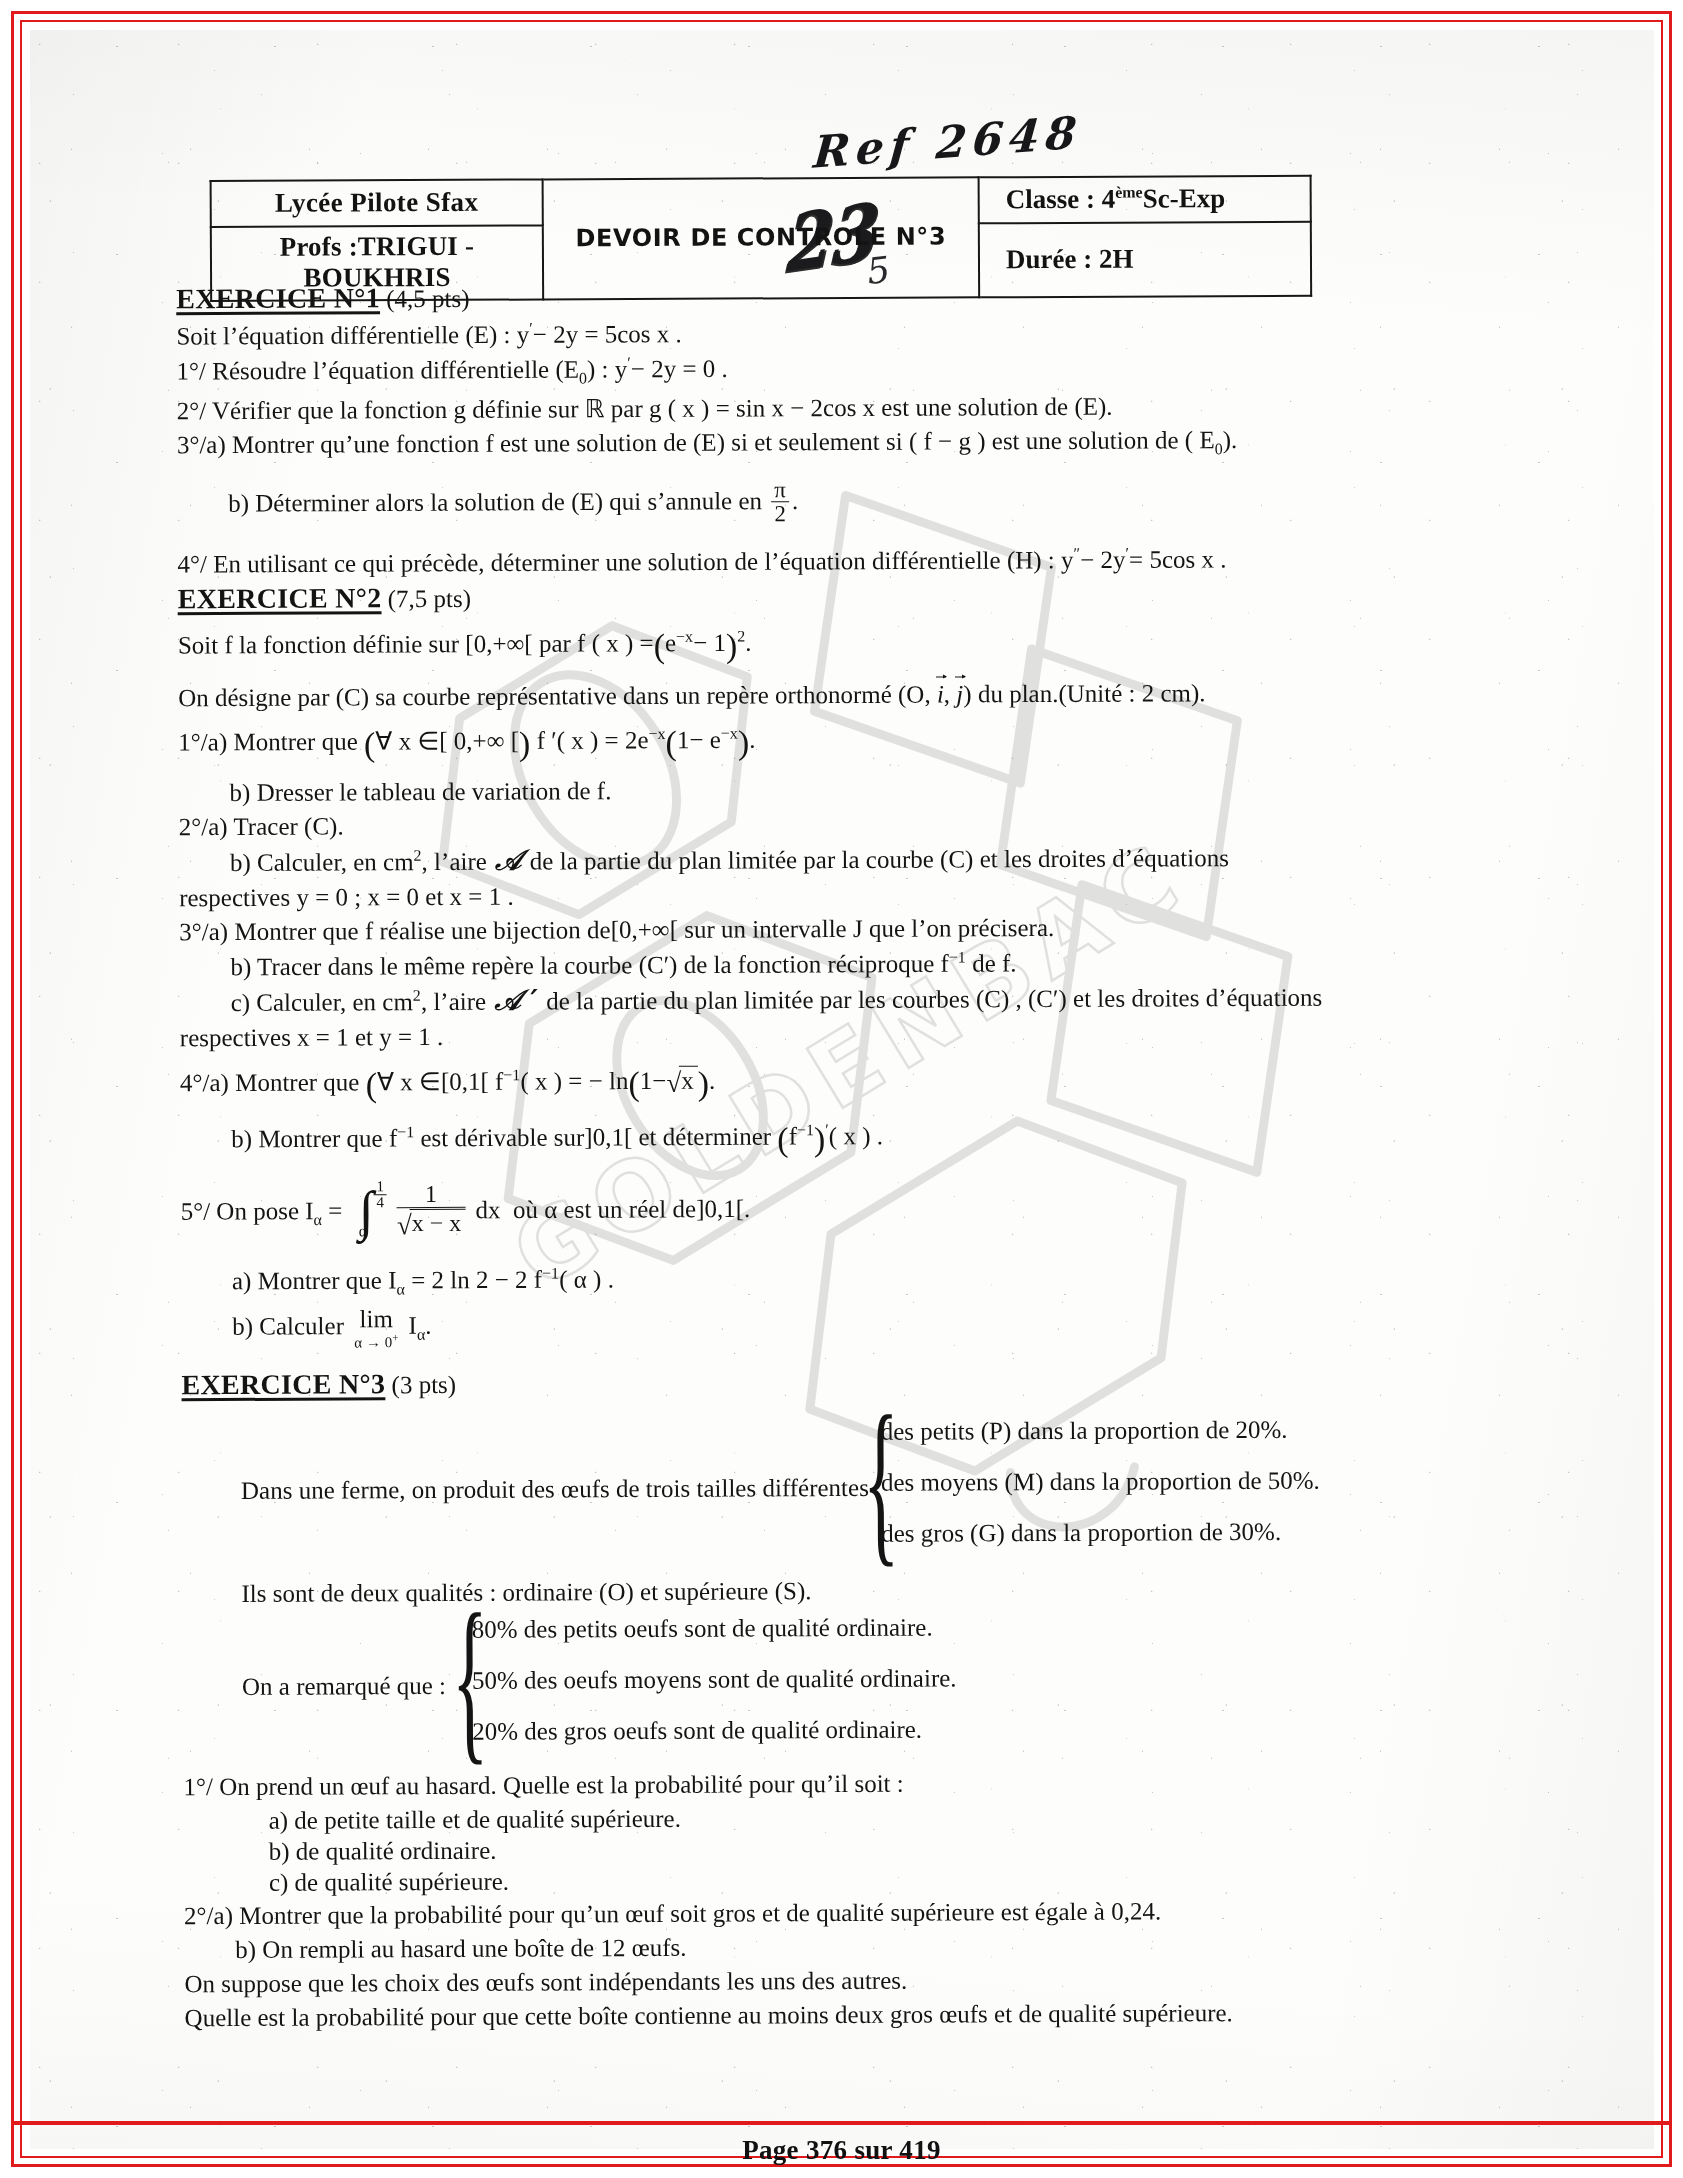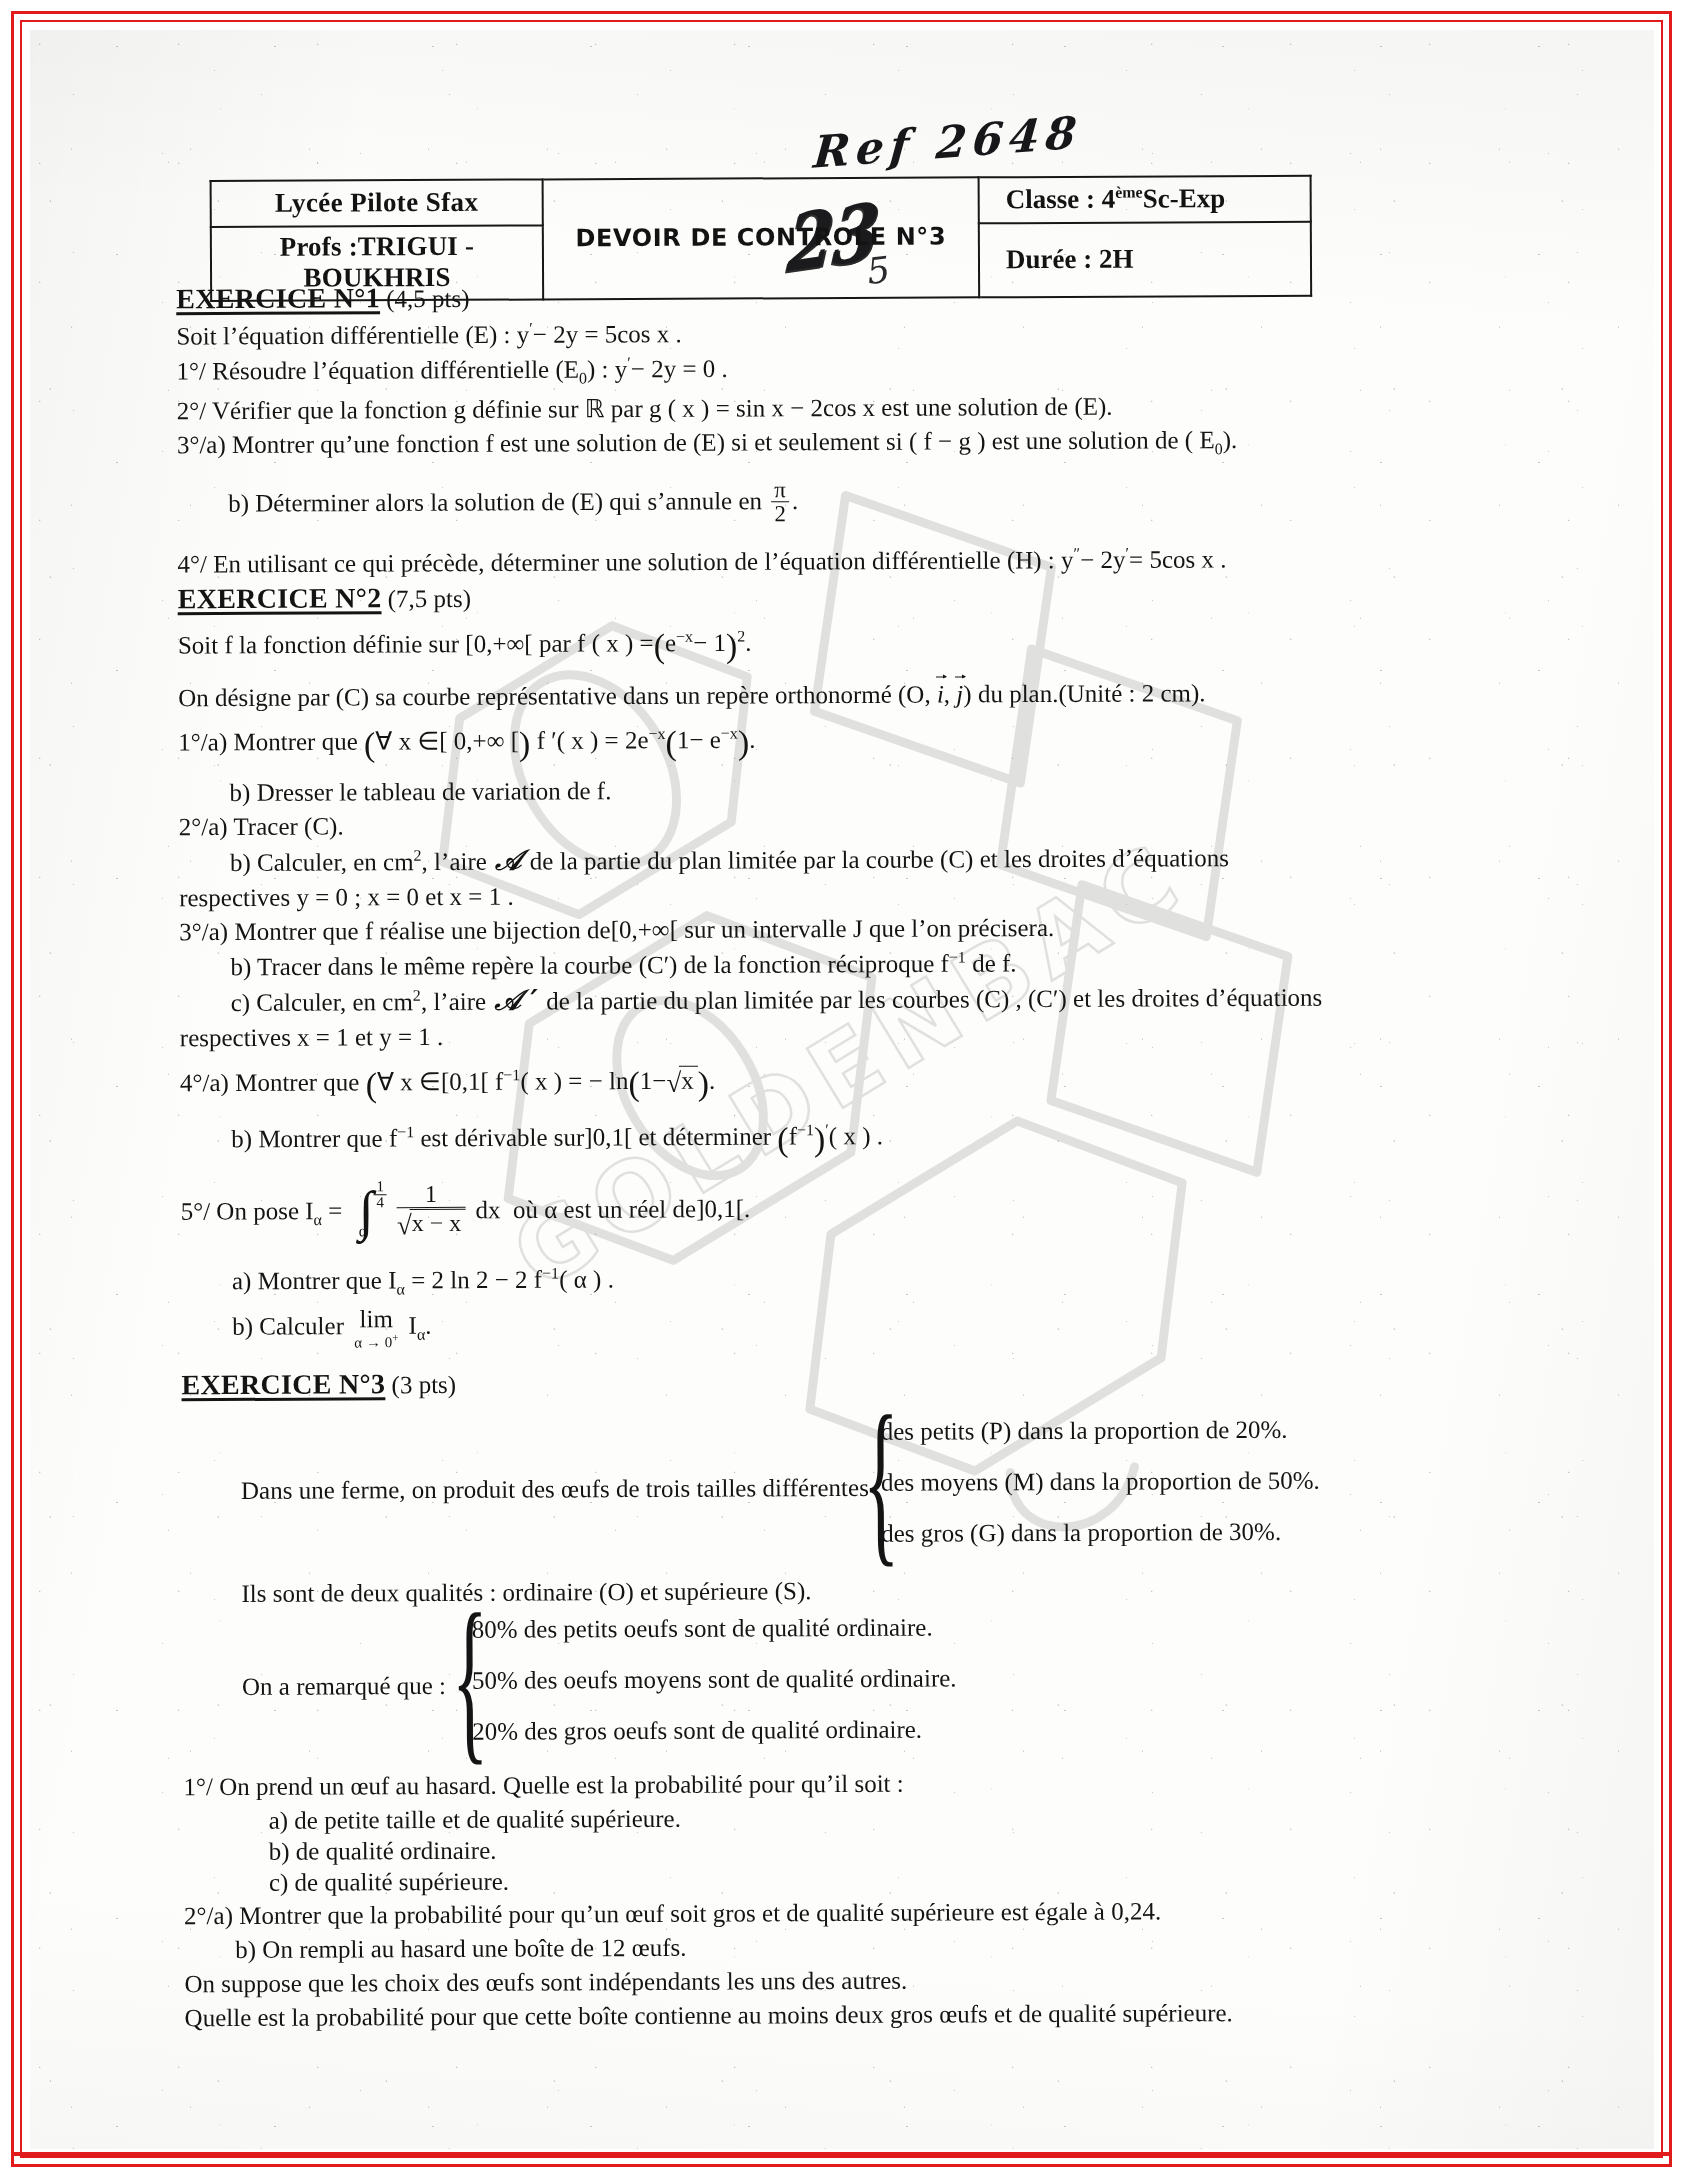--- a/index.html
+++ b/index.html
@@ -578,14 +578,15 @@
     </div>
 
   </div>
 
   <div class="grain"></div>
   <div class="scanshade"></div>
 </div>
 
 <div class="footer-band">
   <div class="footer-rule"></div>
+  <div class="footer-text">Page 376 sur 419</div>
 </div>
 
 
 </body></html>

